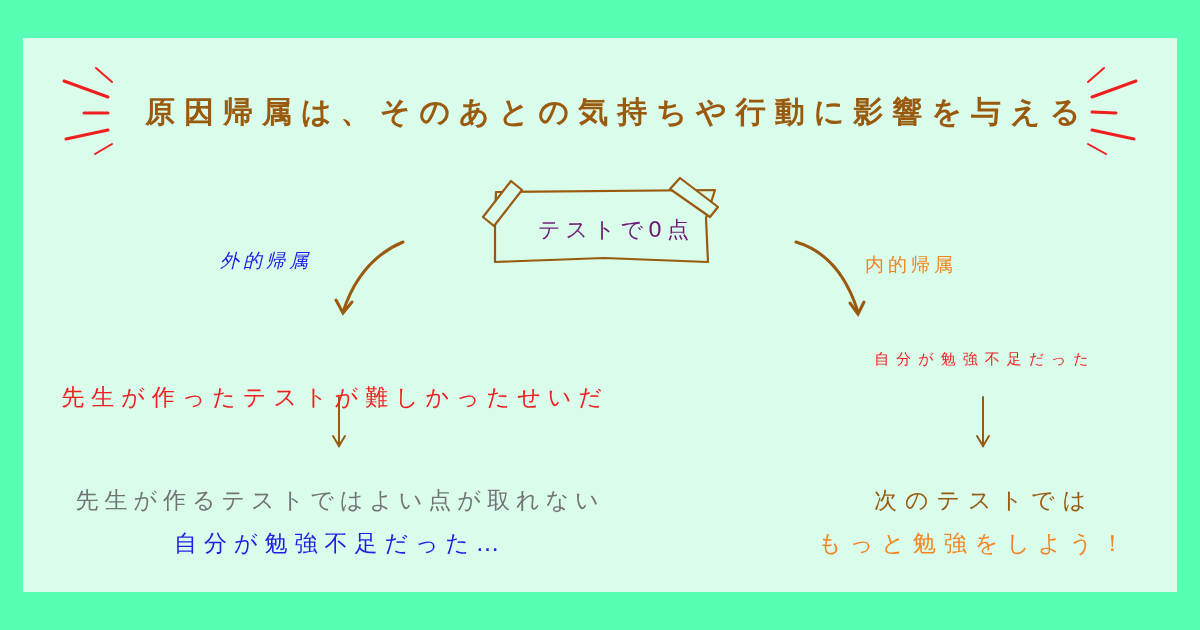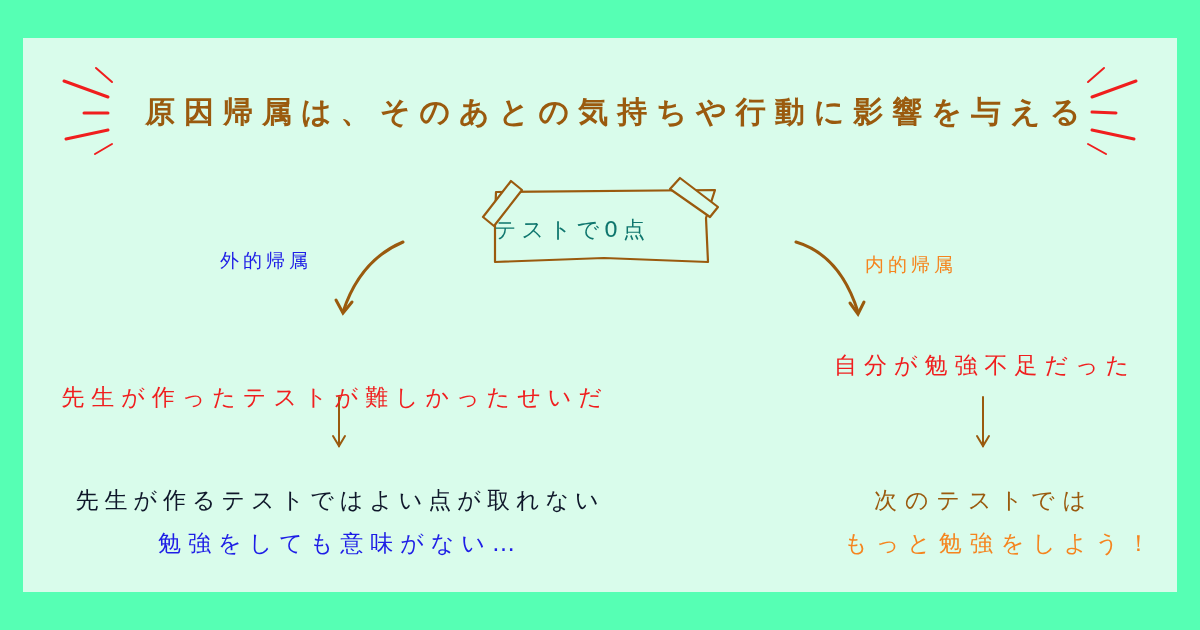--- a/index.html
+++ b/index.html
@@ -68,29 +68,29 @@
     <path d="M333 436 L339 446 L345 436"></path>
   </g>
   <g stroke="#9A5A0E" stroke-width="2" fill="none" stroke-linecap="round">
     <line x1="983" y1="397" x2="983" y2="446"></line>
     <path d="M977 436 L983 446 L989 436"></path>
   </g>
 </svg>
 
 <div class="txt title" style="color:#9A5A0E;font-weight:bold;">原因帰属は、そのあとの気持ちや行動に影響を与える</div>
 
-<div class="txt center" style="left:572px; top:215px; font-size:22px; color:#0f766e; letter-spacing:5px;">テストで0点</div>
+<div class="txt center" style="left:616px; top:215px; font-size:22px; color:#701a75; letter-spacing:5px;">テストで0点</div>
 
-<div class="txt" style="left:220px; top:248px; font-size:19px; color:#1E1EE6; letter-spacing:4px;">外的帰属</div>
+<div class="txt" style="left:220px; top:248px; font-size:19px; color:#1E1EE6; letter-spacing:4px;font-style:italic;">外的帰属</div>
 
 <div class="txt" style="left:865px; top:252px; font-size:19px; color:#F5841E; letter-spacing:4px;">内的帰属</div>
 
 <div class="txt center" style="left:335px; top:350px; font-size:23px; color:#F01E1E; letter-spacing:7px;margin-top:32px;">先生が作ったテストが難しかったせいだ</div>
 
-<div class="txt center" style="left:985px; top:350px; font-size:23px; color:#F01E1E; letter-spacing:7px;">自分が勉強不足だった</div>
+<div class="txt center" style="left:985px; top:350px; font-size:15px; color:#F01E1E; letter-spacing:7px;">自分が勉強不足だった</div>
 
-<div class="txt center" style="left:340px; top:485px; font-size:23px; color:#0f172a; letter-spacing:6px;">先生が作るテストではよい点が取れない</div>
+<div class="txt center" style="left:340px; top:485px; font-size:23px; color:#737373; letter-spacing:6px;">先生が作るテストではよい点が取れない</div>
 
-<div class="txt center" style="left:340px; top:528px; font-size:23px; color:#1E1EE6; letter-spacing:7px;">勉強をしても意味がない…</div>
+<div class="txt center" style="left:340px; top:528px; font-size:23px; color:#1E1EE6; letter-spacing:7px;">自分が勉強不足だった…</div>
 
 <div class="txt center" style="left:984px; top:485px; font-size:23px; color:#9A5A0E; letter-spacing:8px;">次のテストでは</div>
 
-<div class="txt center" style="left:1001px; top:528px; font-size:23px; color:#F5841E; letter-spacing:8px;">もっと勉強をしよう！</div>
+<div class="txt center" style="left:975px; top:528px; font-size:23px; color:#F5841E; letter-spacing:8px;">もっと勉強をしよう！</div>
 
 </body></html>

